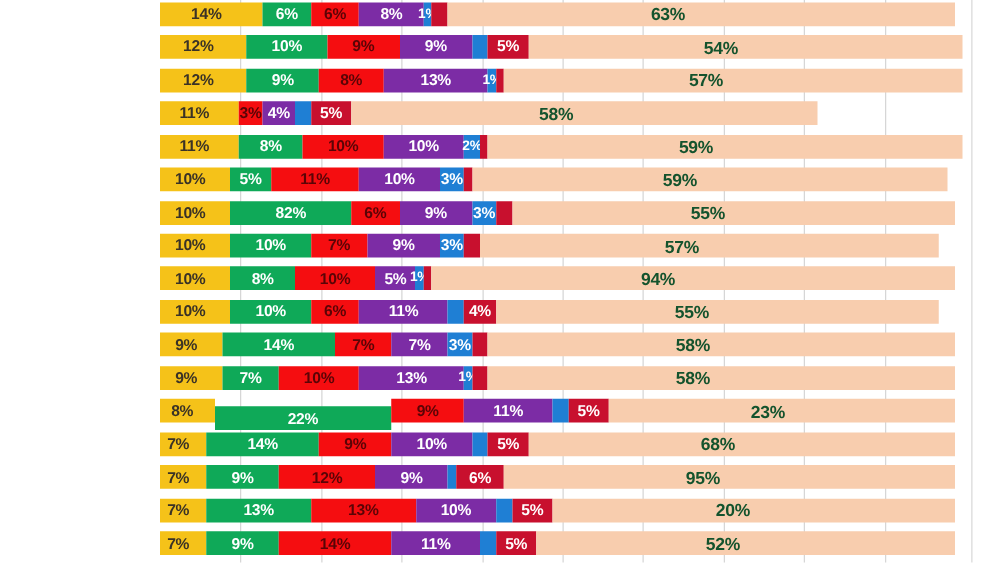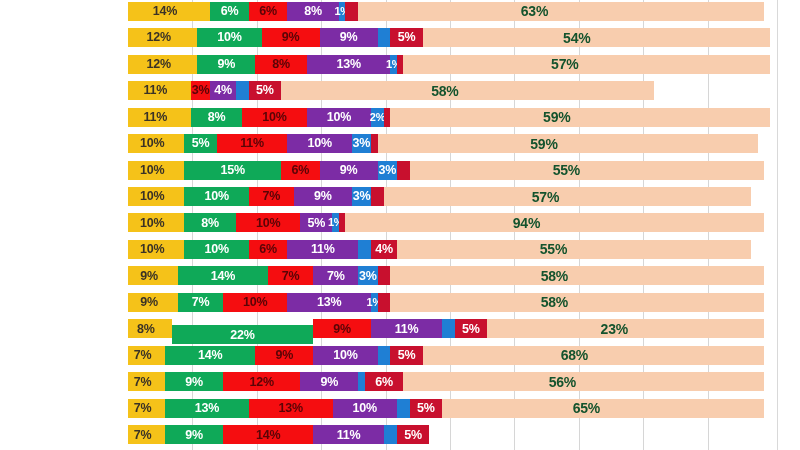--- a/index.html
+++ b/index.html
@@ -228,21 +228,21 @@
           </div>
         </div>
       </div>
       <div class="row" style="top: 156.824px; height: 26.4706px;">
         <div class="row-label">Neuquén</div>
         <div class="bar" style="height: 19px; width: 644px; flex: 0 0 644px;">
           <div class="seg s0" style="width: 64.4px; flex: 0 0 64.4px;">
             <span>10%</span>
           </div>
           <div class="seg s1" style="width: 96.6px; flex: 0 0 96.6px;">
-            <span>15%</span>
+            <span>82%</span>
           </div>
           <div class="seg s2" style="width: 38.64px; flex: 0 0 38.64px;">
             <span>6%</span>
           </div>
           <div class="seg s3" style="width: 57.96px; flex: 0 0 57.96px;">
             <span>9%</span>
           </div>
           <div class="seg s4" style="width: 19.32px; flex: 0 0 19.32px;">
             <span>3%</span>
           </div>
@@ -433,21 +433,21 @@
             <span>12%</span>
           </div>
           <div class="seg s3" style="width: 57.96px; flex: 0 0 57.96px;">
             <span>9%</span>
           </div>
           <div class="seg s4 tiny" style="width: 6.44px; flex: 0 0 6.44px;"></div>
           <div class="seg s5" style="width: 38.64px; flex: 0 0 38.64px;">
             <span>6%</span>
           </div>
           <div class="seg rest" style="width: 360.64px; flex: 0 0 360.64px;">
-            <span>56%</span>
+            <span>95%</span>
           </div>
         </div>
       </div>
       <div class="row" style="top: 395.059px; height: 26.4706px;">
         <div class="row-label">Mendoza</div>
         <div class="bar" style="height: 19px; width: 644px; flex: 0 0 644px;">
           <div class="seg s0" style="width: 45.08px; flex: 0 0 45.08px;">
             <span>7%</span>
           </div>
           <div class="seg s1" style="width: 83.72px; flex: 0 0 83.72px;">
@@ -457,21 +457,21 @@
             <span>13%</span>
           </div>
           <div class="seg s3" style="width: 64.4px; flex: 0 0 64.4px;">
             <span>10%</span>
           </div>
           <div class="seg s4 tiny" style="width: 12.88px; flex: 0 0 12.88px;"></div>
           <div class="seg s5" style="width: 32.2px; flex: 0 0 32.2px;">
             <span>5%</span>
           </div>
           <div class="seg rest" style="width: 322px; flex: 0 0 322px;">
-            <span>65%</span>
+            <span>20%</span>
           </div>
         </div>
       </div>
       <div class="row" style="top: 421.529px; height: 26.4706px;">
         <div class="row-label">Salta</div>
         <div class="bar" style="height: 19px; width: 644px; flex: 0 0 644px;">
           <div class="seg s0" style="width: 45.08px; flex: 0 0 45.08px;">
             <span>7%</span>
           </div>
           <div class="seg s1" style="width: 57.96px; flex: 0 0 57.96px;">
@@ -480,17 +480,20 @@
           <div class="seg s2" style="width: 90.16px; flex: 0 0 90.16px;">
             <span>14%</span>
           </div>
           <div class="seg s3" style="width: 70.84px; flex: 0 0 70.84px;">
             <span>11%</span>
           </div>
           <div class="seg s4 tiny" style="width: 12.88px; flex: 0 0 12.88px;"></div>
           <div class="seg s5" style="width: 32.2px; flex: 0 0 32.2px;">
             <span>5%</span>
           </div>
+          <div class="seg rest" style="width: 334.88px; flex: 0 0 334.88px;">
+            <span>52%</span>
+          </div>
         </div>
       </div>
     </div>
 
 </div>
 
 </body></html>

